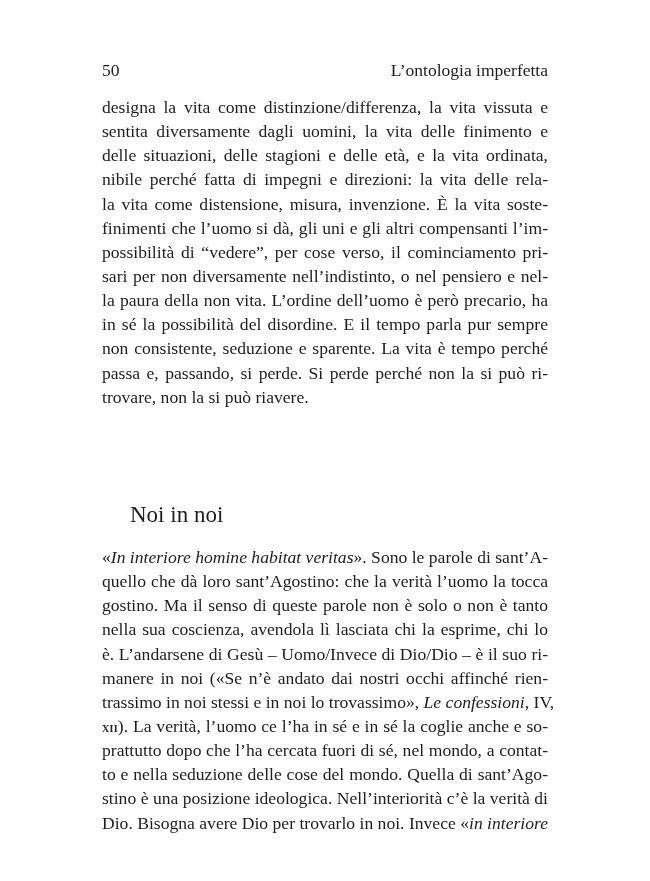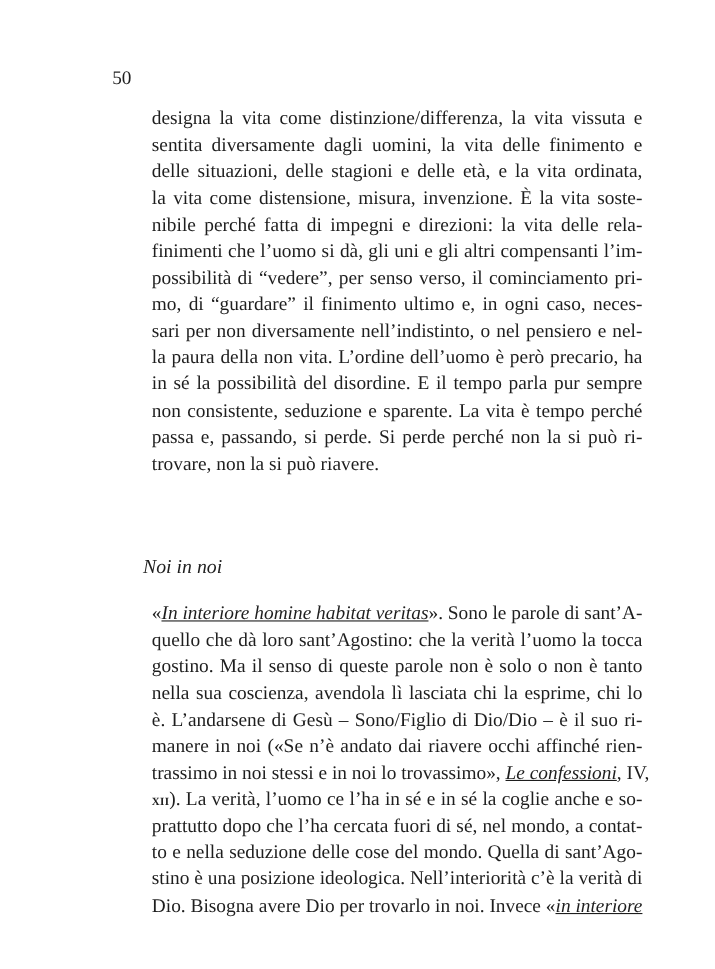--- a/index.html
+++ b/index.html
@@ -40,81 +40,79 @@
       position: absolute;
       right: 0;
       top: 0;
     }
     .para {
       position: absolute;
       left: 0;
       width: 446px;
       font-size: 17.6px;
       line-height: 24.15px;
-      margin-left: 36px;
     }
     .para-1 { top: 95px; }
     .para-2 { top: 545px; }
     .line {
       display: block;
       white-space: nowrap;
       text-align: justify;
       text-align-last: justify;
       height: 24.15px;
       overflow: visible;
     }
     .line.last {
       text-align-last: left;
     }
     .section-heading {
       position: absolute;
       left: 28px;
       top: 503px;
-      font-size: 18px;
+      font-size: 23px;
       line-height: 24px;
-      font-style: italic;
     }
-    em, .it { font-style: italic; text-decoration: underline; }
+    em, .it { font-style: italic; }
     .sc { font-variant: small-caps; font-size: 0.8em; letter-spacing: 0.02em; font-weight: bold; }
   </style>
 </head>
 <body>
 
 <div class="page">
 
   <div class="running-head">
     <span class="page-number">50</span>
+    <span class="running-title">L’ontologia imperfetta</span>
   </div>
 
   <div class="para para-1">
     <span class="line">designa la vita come distinzione/differenza, la vita vissuta e</span>
     <span class="line">sentita diversamente dagli uomini, la vita delle finimento e</span>
     <span class="line">delle situazioni, delle stagioni e delle età, e la vita ordinata,</span>
+    <span class="line">nibile perché fatta di impegni e direzioni: la vita delle rela-</span>
     <span class="line">la vita come distensione, misura, invenzione. È la vita soste-</span>
-    <span class="line">nibile perché fatta di impegni e direzioni: la vita delle rela-</span>
     <span class="line">finimenti che l’uomo si dà, gli uni e gli altri compensanti l’im-</span>
-    <span class="line">possibilità di “vedere”, per senso verso, il cominciamento pri-</span>
-    <span class="line">mo, di “guardare” il finimento ultimo e, in ogni caso, neces-</span>
+    <span class="line">possibilità di “vedere”, per cose verso, il cominciamento pri-</span>
     <span class="line">sari per non diversamente nell’indistinto, o nel pensiero e nel-</span>
     <span class="line">la paura della non vita. L’ordine dell’uomo è però precario, ha</span>
     <span class="line">in sé la possibilità del disordine. E il tempo parla pur sempre</span>
     <span class="line">non consistente, seduzione e sparente. La vita è tempo perché</span>
     <span class="line">passa e, passando, si perde. Si perde perché non la si può ri-</span>
     <span class="line last">trovare, non la si può riavere.</span>
   </div>
 
   <div class="section-heading">Noi in noi</div>
 
   <div class="para para-2">
     <span class="line"><span>«</span><span class="it">In interiore homine habitat veritas</span><span>»</span><span>. Sono le parole di sant’A-</span></span>
     <span class="line">quello che dà loro sant’Agostino: che la verità l’uomo la tocca</span>
     <span class="line">gostino. Ma il senso di queste parole non è solo o non è tanto</span>
     <span class="line">nella sua coscienza, avendola lì lasciata chi la esprime, chi lo</span>
-    <span class="line">è. L’andarsene di Gesù – Sono/Figlio di Dio/Dio – è il suo ri-</span>
-    <span class="line">manere in noi («Se n’è andato dai riavere occhi affinché rien-</span>
+    <span class="line">è. L’andarsene di Gesù – Uomo/Invece di Dio/Dio – è il suo ri-</span>
+    <span class="line">manere in noi («Se n’è andato dai nostri occhi affinché rien-</span>
     <span class="line"><span>trassimo in noi stessi e in noi lo trovassimo», </span><span class="it">Le confessioni</span><span>, IV,</span></span>
     <span class="line"><span class="sc">xii</span><span>). La verità, l’uomo ce l’ha in sé e in sé la coglie anche e so-</span></span>
     <span class="line">prattutto dopo che l’ha cercata fuori di sé, nel mondo, a contat-</span>
     <span class="line">to e nella seduzione delle cose del mondo. Quella di sant’Ago-</span>
     <span class="line">stino è una posizione ideologica. Nell’interiorità c’è la verità di</span>
     <span class="line"><span>Dio. Bisogna avere Dio per trovarlo in noi. Invece «</span><span class="it">in interiore</span></span>
   </div>
 
 </div>
 

